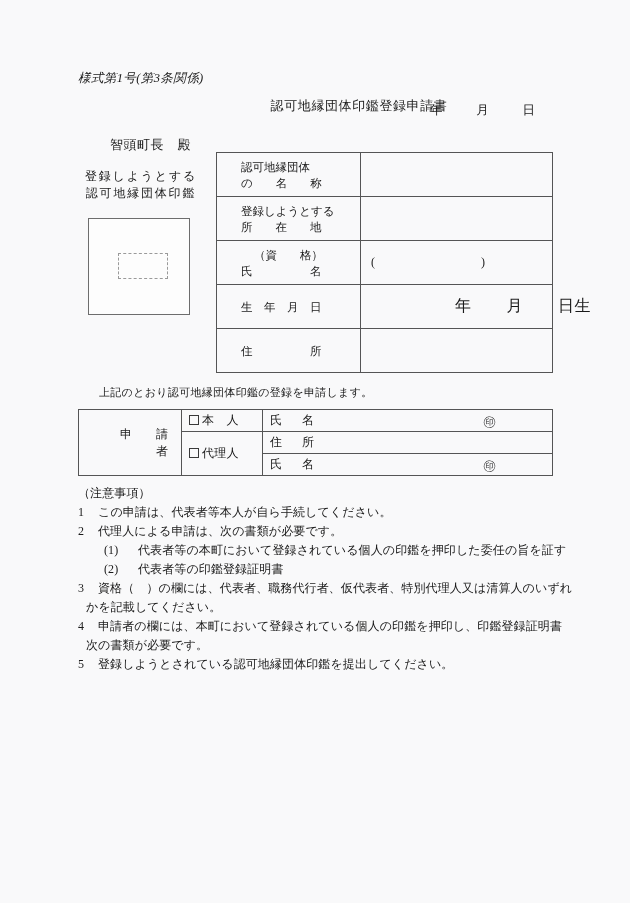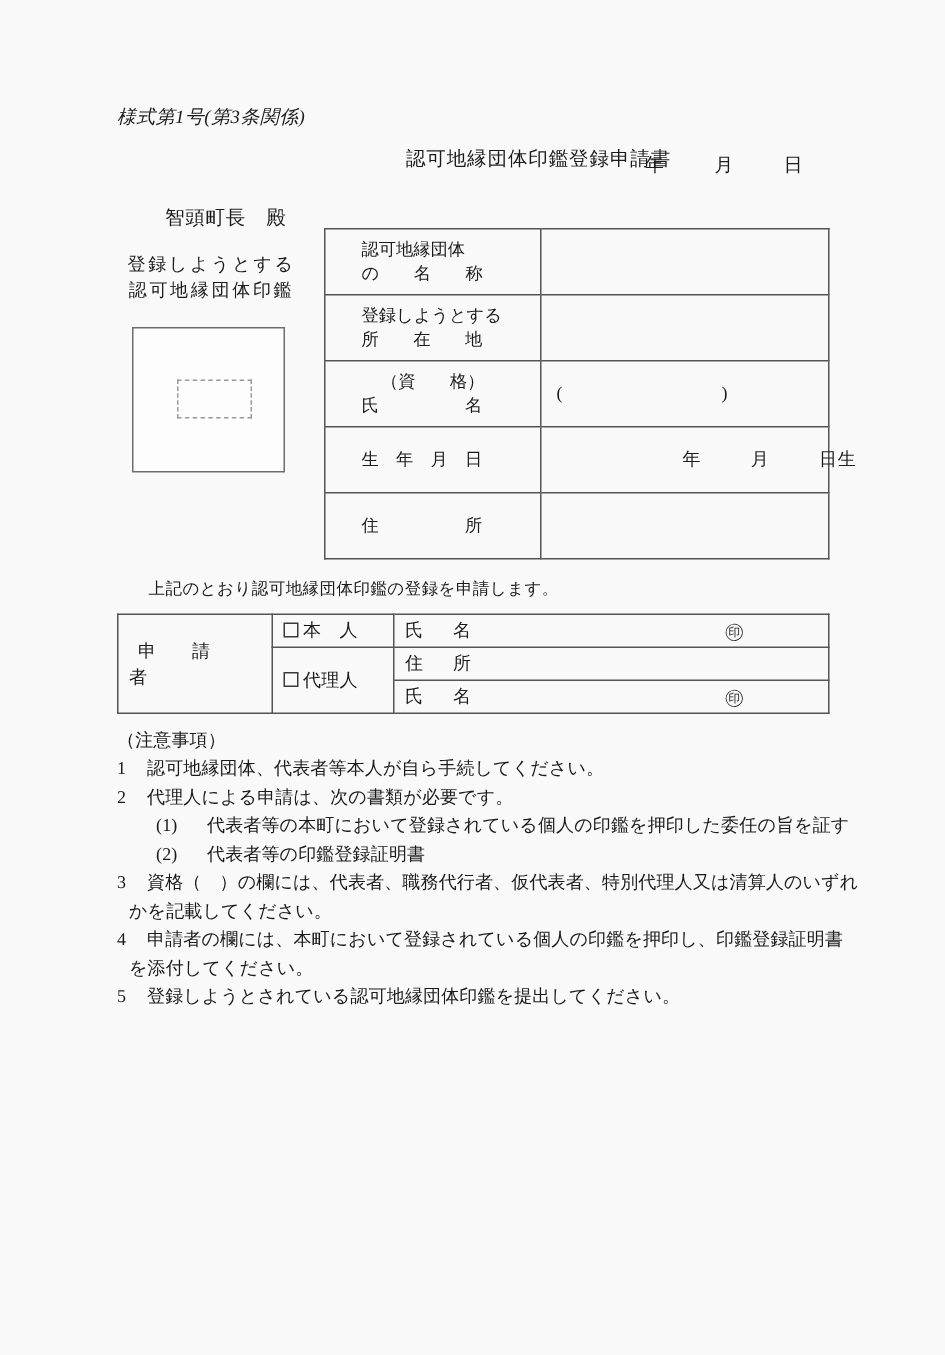--- a/index.html
+++ b/index.html
@@ -118,21 +118,21 @@
 
   .paren-line {
     position: relative;
     height: 15px;
     font-size: 12px;
   }
   .paren-line .p-open { position: absolute; left: 2px; top: 0; }
   .paren-line .p-close { position: absolute; left: 112px; top: 0; }
 
   .birth-value {
-    font-size: 12px;
+    font-size: 16px;
     letter-spacing: 0.5px;
     padding-left: 86px;
     white-space: nowrap;
   }
   .birth-value .gap { display: inline-block; width: 26px; }
 
   
   .statement {
     left: 99px;
     top: 385px;
@@ -151,21 +151,21 @@
   }
   .applicant-table td {
     border: 1px solid #555;
     height: 21px;
     padding: 0 7px;
     font-size: 12px;
     vertical-align: middle;
   }
   .applicant-table td.applicant-head {
     width: 88px;
-    text-align: left;
+    text-align: right;
     letter-spacing: 6px;
     text-indent: 6px;
     font-family: Liberation Mono, monospace;
   }
   .applicant-table td.kind {
     width: 66px;
     white-space: nowrap;
     letter-spacing: 0.2px;
   }
   .applicant-table td.field {
@@ -332,21 +332,21 @@
       </td>
     </tr>
   </tbody>
     </table>
 
   <div class="abs notes">
     <div class="notes-title">（注意事項）</div>
 
     <div class="note-item">
       <span class="note-num">1</span>
-      <span class="note-body">認可地縁団体、代表者等本人が自ら手続してください。</span>
+      <span class="note-body">この申請は、代表者等本人が自ら手続してください。</span>
     </div>
 
     <div class="note-item">
       <span class="note-num">2</span>
       <span class="note-body">代理人による申請は、次の書類が必要です。</span>
     </div>
     <div class="note-sub">
       <span class="note-sub-num">(1)</span>
       <span class="note-body">代表者等の本町において登録されている個人の印鑑を押印した委任の旨を証す</span>
     </div>
@@ -358,21 +358,21 @@
     <div class="note-item">
       <span class="note-num">3</span>
       <span class="note-body">資格（　）の欄には、代表者、職務代行者、仮代表者、特別代理人又は清算人のいずれ</span>
     </div>
     <div class="note-cont">かを記載してください。</div>
 
     <div class="note-item">
       <span class="note-num">4</span>
       <span class="note-body">申請者の欄には、本町において登録されている個人の印鑑を押印し、印鑑登録証明書</span>
     </div>
-    <div class="note-cont">を添付してください。</div>
+    <div class="note-cont">次の書類が必要です。</div>
 
     <div class="note-item">
       <span class="note-num">5</span>
       <span class="note-body">登録しようとされている認可地縁団体印鑑を提出してください。</span>
     </div>
   </div>
 
 </div>
 
 </body></html>

